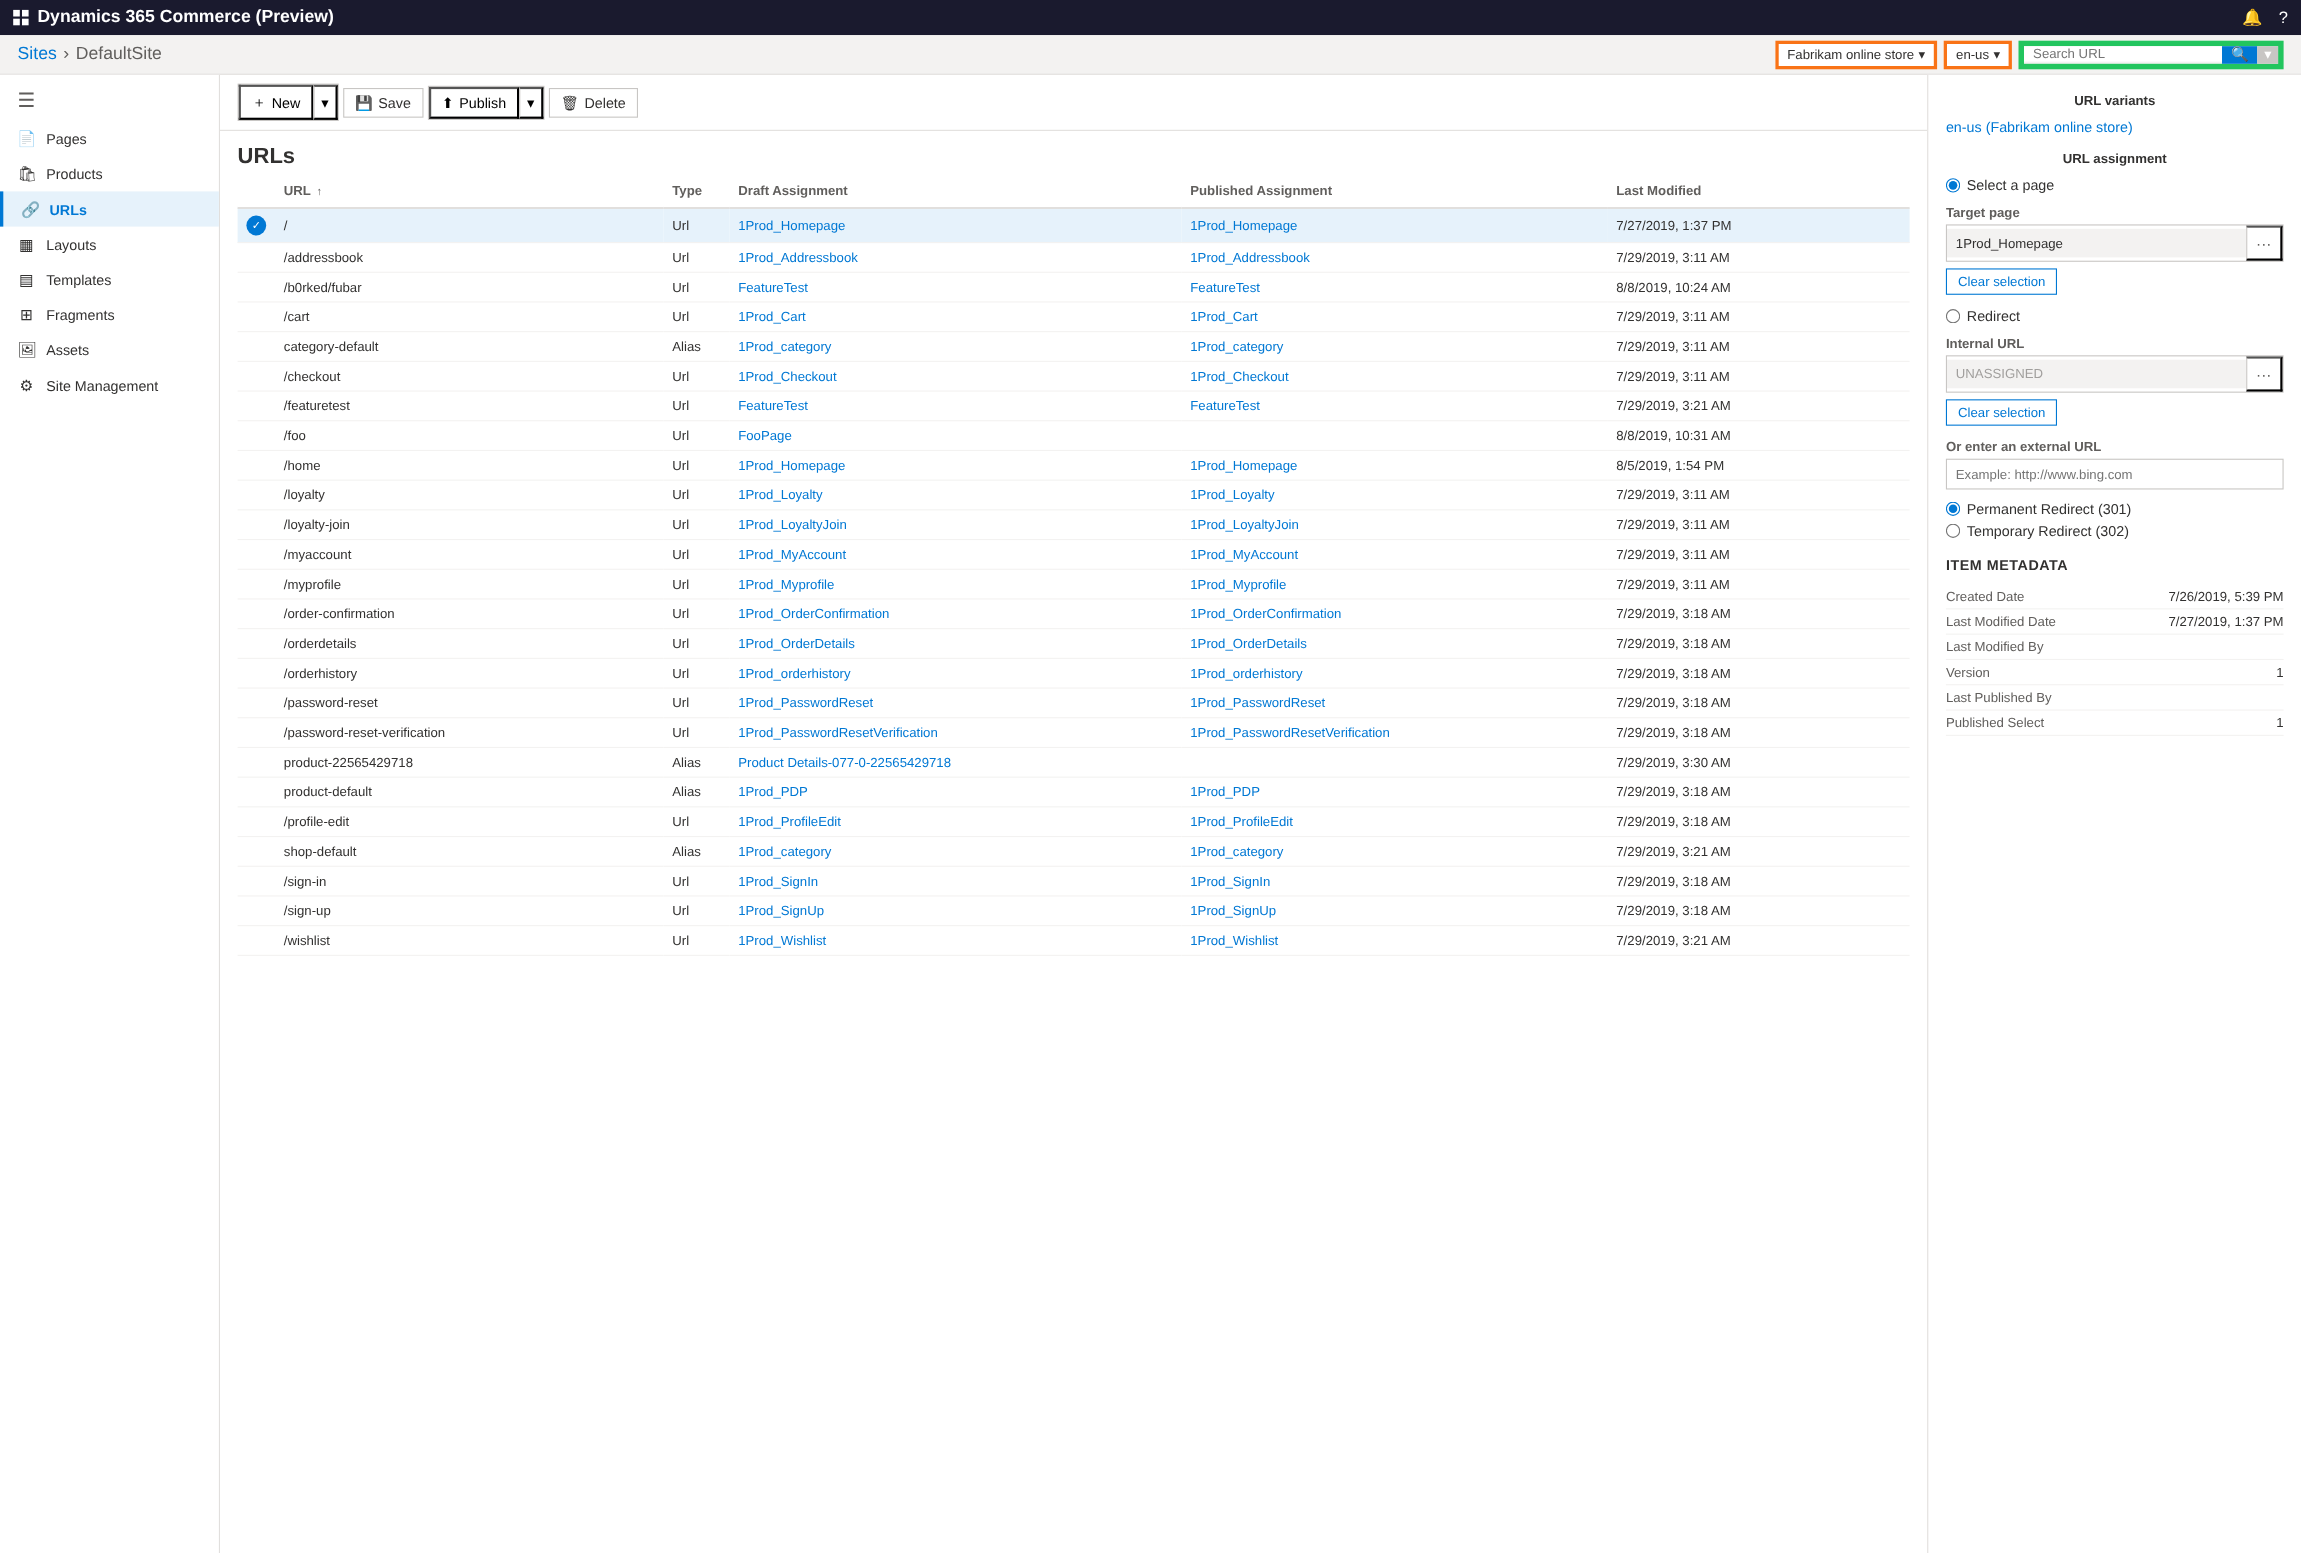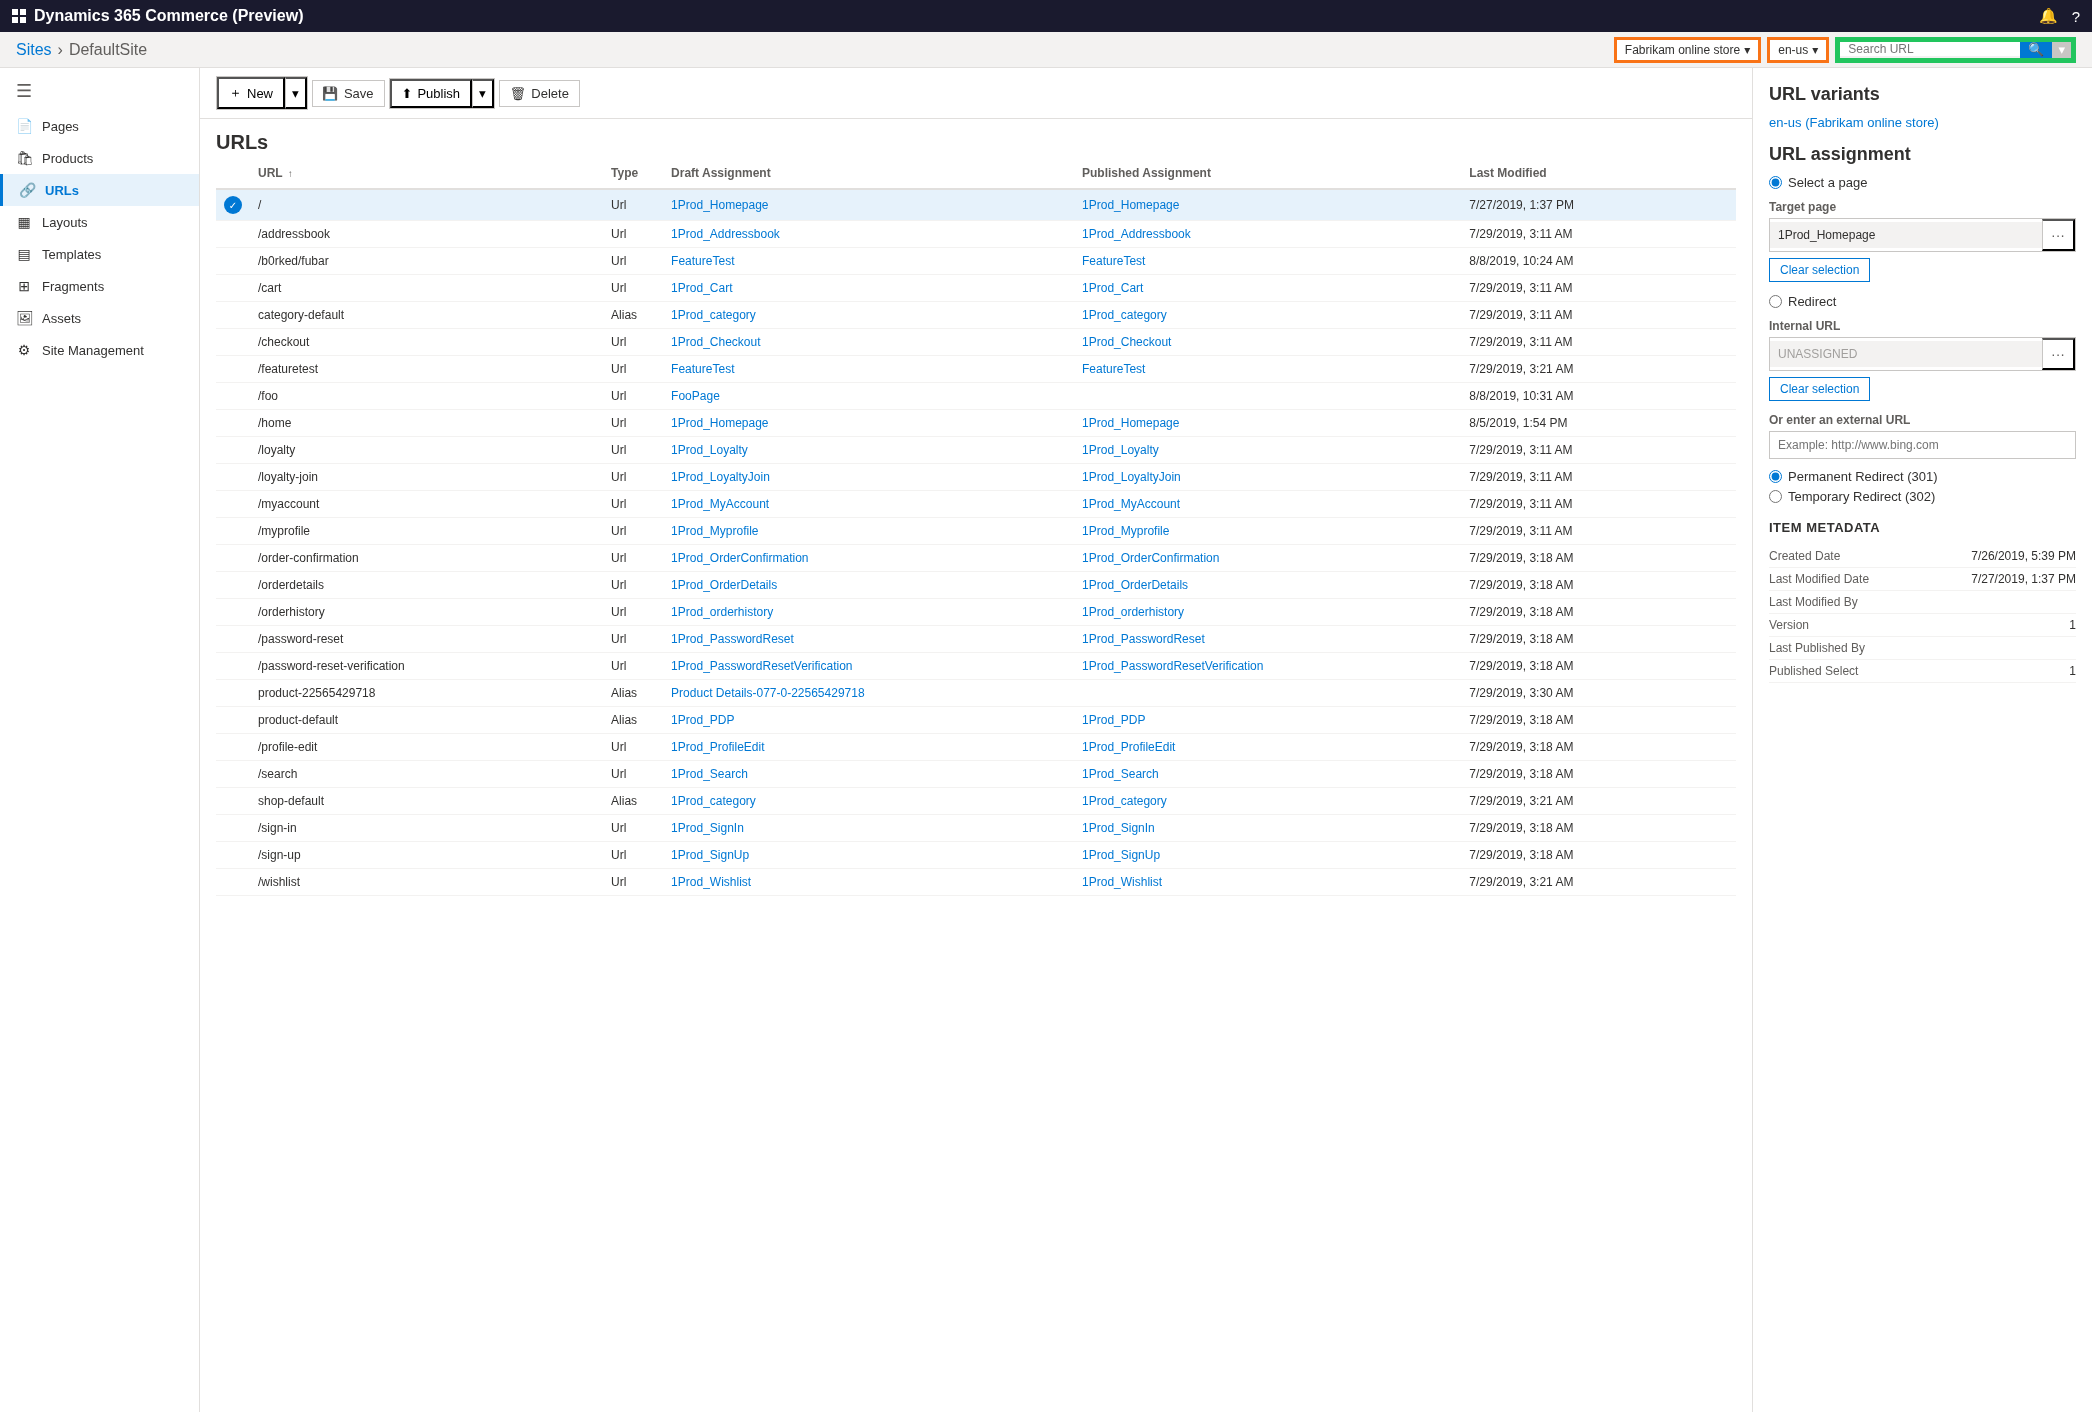--- a/index.html
+++ b/index.html
@@ -213,24 +213,25 @@
     
     .right-panel {
       width: 340px;
       border-left: 1px solid #e1dfdd;
       background: #fff;
       overflow-y: auto;
       padding: 16px;
       flex-shrink: 0;
     }
     .panel-section-title {
-      font-size: 18px;
+      font-size: 12px;
       font-weight: 600;
       color: #323130;
       margin-bottom: 10px;
+      text-align: center;
     }
     .panel-link {
       color: #0078d4;
       font-size: 13px;
       cursor: pointer;
       text-decoration: none;
     }
     .section-divider {
       margin: 14px 0 10px 0;
     }
@@ -597,28 +598,20 @@
               <td class="col-draft"><a href="#">1Prod_PDP</a></td>
               <td class="col-published"><a href="#">1Prod_PDP</a></td>
               <td class="col-modified">7/29/2019, 3:18 AM</td>
             </tr>
             <tr>
               <td class="check-cell"></td>
               <td class="col-url">/profile-edit</td>
               <td class="col-type">Url</td>
               <td class="col-draft"><a href="#">1Prod_ProfileEdit</a></td>
               <td class="col-published"><a href="#">1Prod_ProfileEdit</a></td>
-              <td class="col-modified">7/29/2019, 3:18 AM</td>
-            </tr>
-            <tr>
-              <td class="check-cell"></td>
-              <td class="col-url">/search</td>
-              <td class="col-type">Url</td>
-              <td class="col-draft"><a href="#">1Prod_Search</a></td>
-              <td class="col-published"><a href="#">1Prod_Search</a></td>
               <td class="col-modified">7/29/2019, 3:18 AM</td>
             </tr>
             <tr>
               <td class="check-cell"></td>
               <td class="col-url">shop-default</td>
               <td class="col-type">Alias</td>
               <td class="col-draft"><a href="#">1Prod_category</a></td>
               <td class="col-published"><a href="#">1Prod_category</a></td>
               <td class="col-modified">7/29/2019, 3:21 AM</td>
             </tr>

